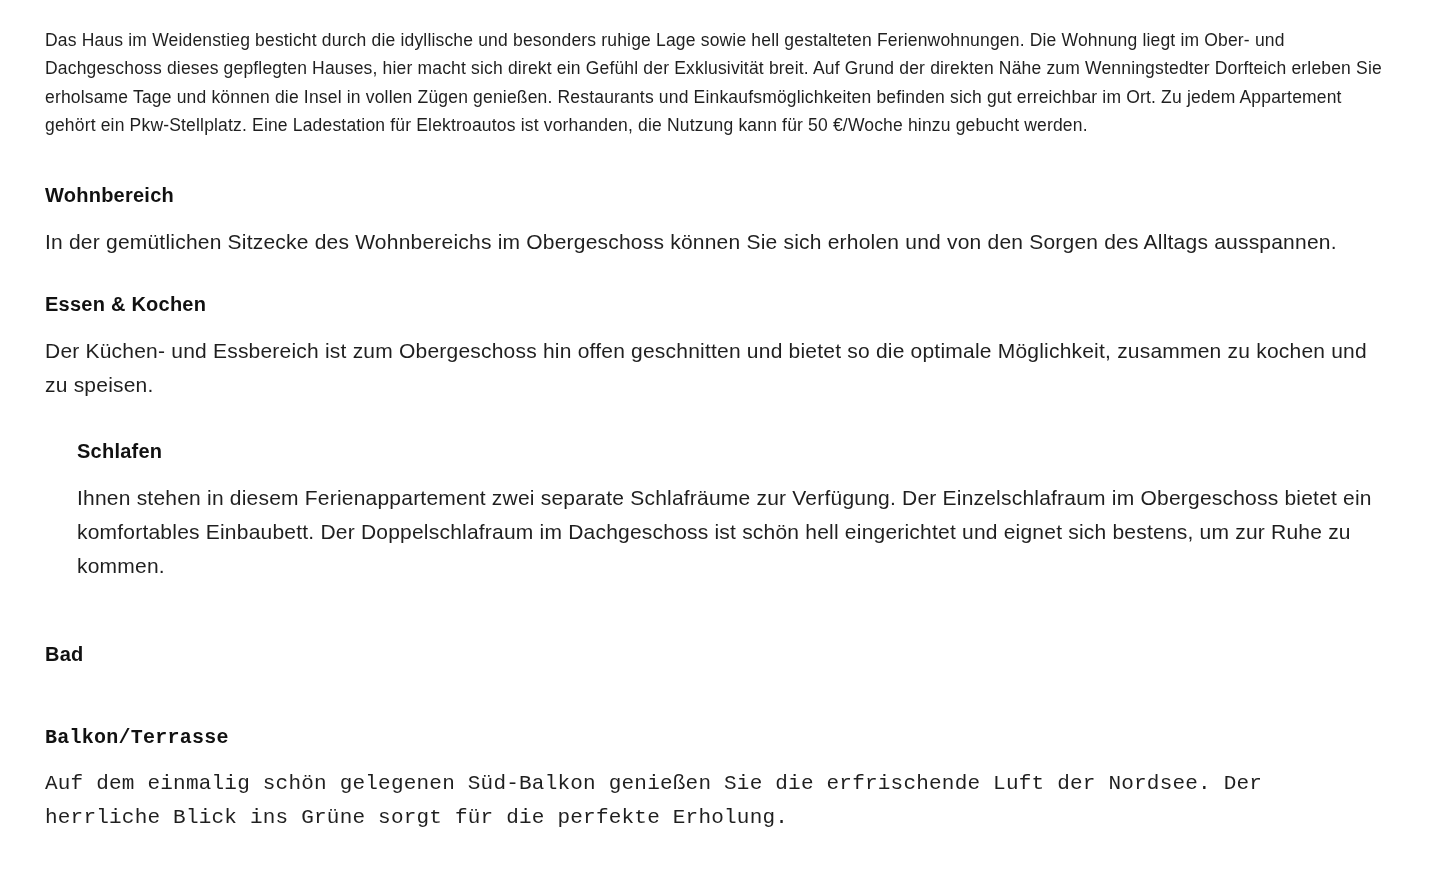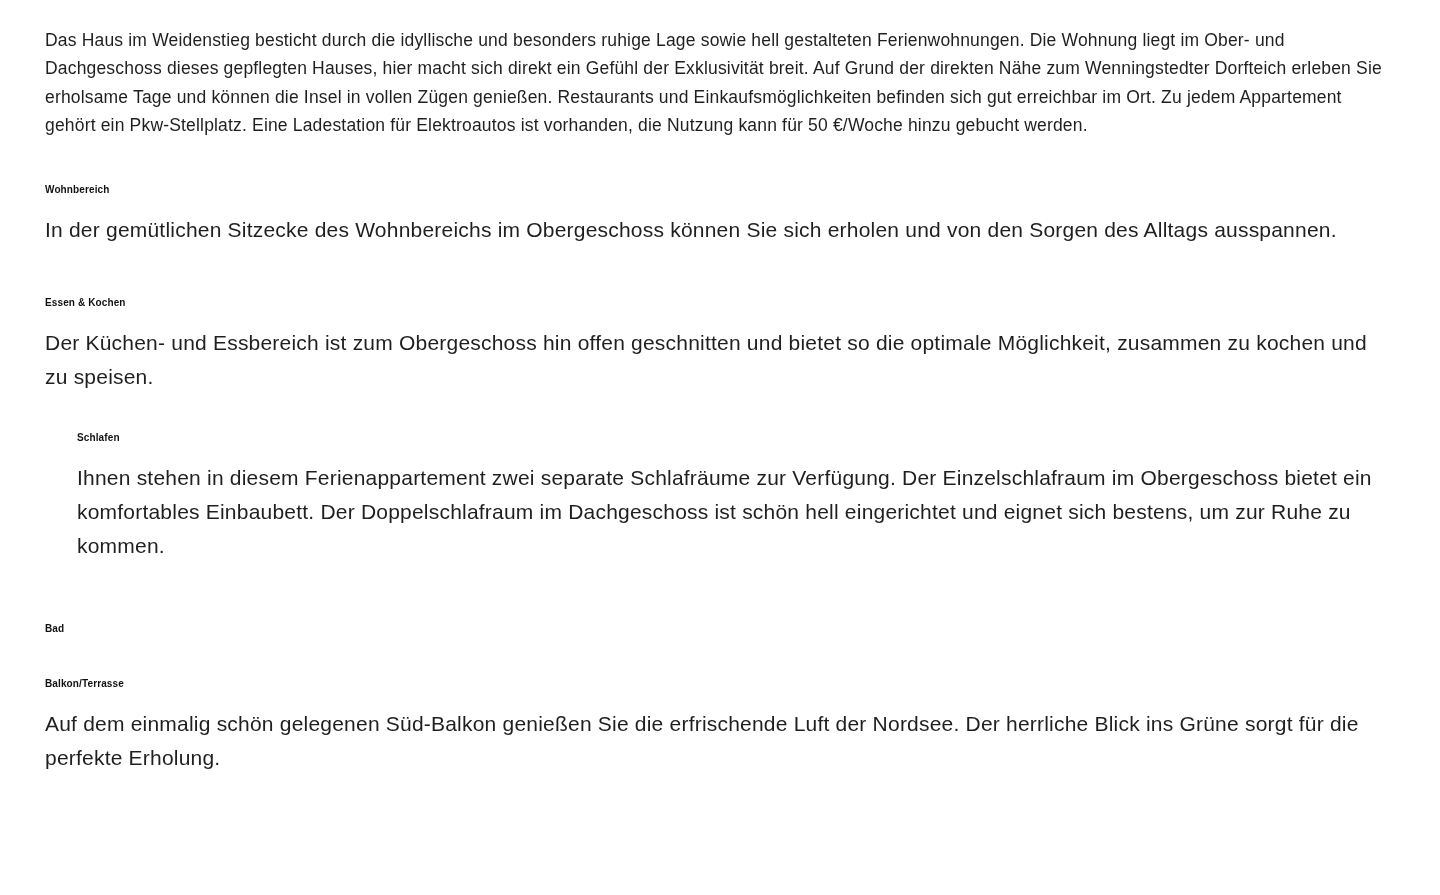--- a/index.html
+++ b/index.html
@@ -24,43 +24,43 @@
   .intro {
     font-size: 17.5px;
     line-height: 1.62;
     color: #1f1f1f;
     margin: 0 0 0 0;
     max-width: 1345px;
     text-align: left;
     letter-spacing: 0.01em;
   }
   .section {
-    margin-top: 50px;
+    margin-top: 34px;
   }
   .section.first-section {
     margin-top: 45px;
   }
   .section h2 {
-    font-size: 10px;
+    font-size: 20px;
     font-weight: bold;
     color: #111111;
     margin: 0 0 18px 0;
     letter-spacing: 0.012em;
   }
   .section p {
     font-size: 21px;
     line-height: 1.62;
     color: #1f1f1f;
     margin: 0;
     max-width: 1345px;
     letter-spacing: 0.01em;
   }
   .section.sec-schlafen { margin-top: 38px; margin-left: 32px; }
   .section.sec-bad { margin-top: 60px; }
-  .section.sec-balkon { margin-top: 44px; }
+  .section.sec-balkon { margin-top: 60px; font-family: Liberation Mono, monospace; }
 </style>
 </head>
 <body>
 
 <div class="page">
 
   <p class="intro">Das Haus im Weidenstieg besticht durch die idyllische und besonders ruhige Lage sowie hell gestalteten Ferienwohnungen. Die Wohnung liegt im Ober- und Dachgeschoss dieses gepflegten Hauses, hier macht sich direkt ein Gefühl der Exklusivität breit. Auf Grund der direkten Nähe zum Wenningstedter Dorfteich erleben Sie erholsame Tage und können die Insel in vollen Zügen genießen. Restaurants und Einkaufsmöglichkeiten befinden sich gut erreichbar im Ort. Zu jedem Appartement gehört ein Pkw-Stellplatz. Eine Ladestation für Elektroautos ist vorhanden, die Nutzung kann für 50 €/Woche hinzu gebucht werden.</p>
 
   <section class="section first-section sec-wohnbereich">
     <h2>Wohnbereich</h2>

